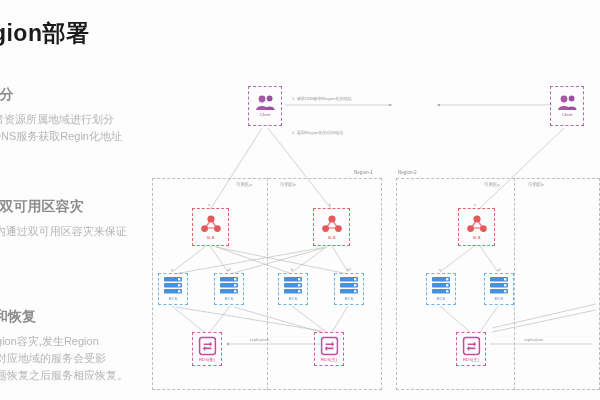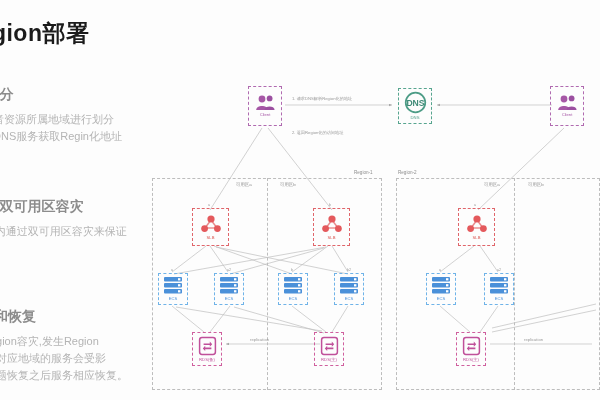--- a/index.html
+++ b/index.html
@@ -159,27 +159,20 @@
     <div class="node n-client" style="left:410px;top:26px;">
       <svg width="20" height="17" viewBox="0 0 20 17">
         <circle cx="7" cy="5" r="3.4" fill="#a657a6"></circle>
         <path d="M1.2 16 C1.2 10.8 12.8 10.8 12.8 16 Z" fill="#a657a6"></path>
         <circle cx="14.6" cy="4.4" r="2.9" fill="#9b4fa0"></circle>
         <path d="M9.6 16 C9.6 11.4 19.6 11.4 19.6 16 Z" fill="#9b4fa0"></path>
       </svg>
       <div class="cap">Client</div>
     </div>
 
-    <div class="node n-dns" style="left:258px;top:28px;">
-      <svg width="23" height="23" viewBox="0 0 24 24">
-        <circle cx="12" cy="12" r="10.2" fill="none" stroke="#4c9c86" stroke-width="1.8"></circle>
-        <text x="12" y="15.4" text-anchor="middle" font-size="9" font-family="Liberation Sans, sans-serif" font-weight="bold" fill="#3f8a76">DNS</text>
-      </svg>
-      <div class="cap">DNS</div>
-    </div>
 
     <div class="edge-lbl" style="left:152px;top:36px;">1. 请求DNS解析Region化的地址</div>
     <div class="edge-lbl" style="left:152px;top:70px;">2. 返回Region化的访问地址</div>
 
     <div class="node n-slb" style="left:52px;top:148px;">
       <svg width="22" height="20" viewBox="0 0 22 20">
         <line x1="11" y1="6" x2="5" y2="14" stroke="#e8888a" stroke-width="1.4"></line>
         <line x1="11" y1="6" x2="17" y2="14" stroke="#e8888a" stroke-width="1.4"></line>
         <line x1="5" y1="14" x2="17" y2="14" stroke="#e8888a" stroke-width="1.4"></line>
         <circle cx="11" cy="5" r="3.6" fill="#e4595c"></circle>

